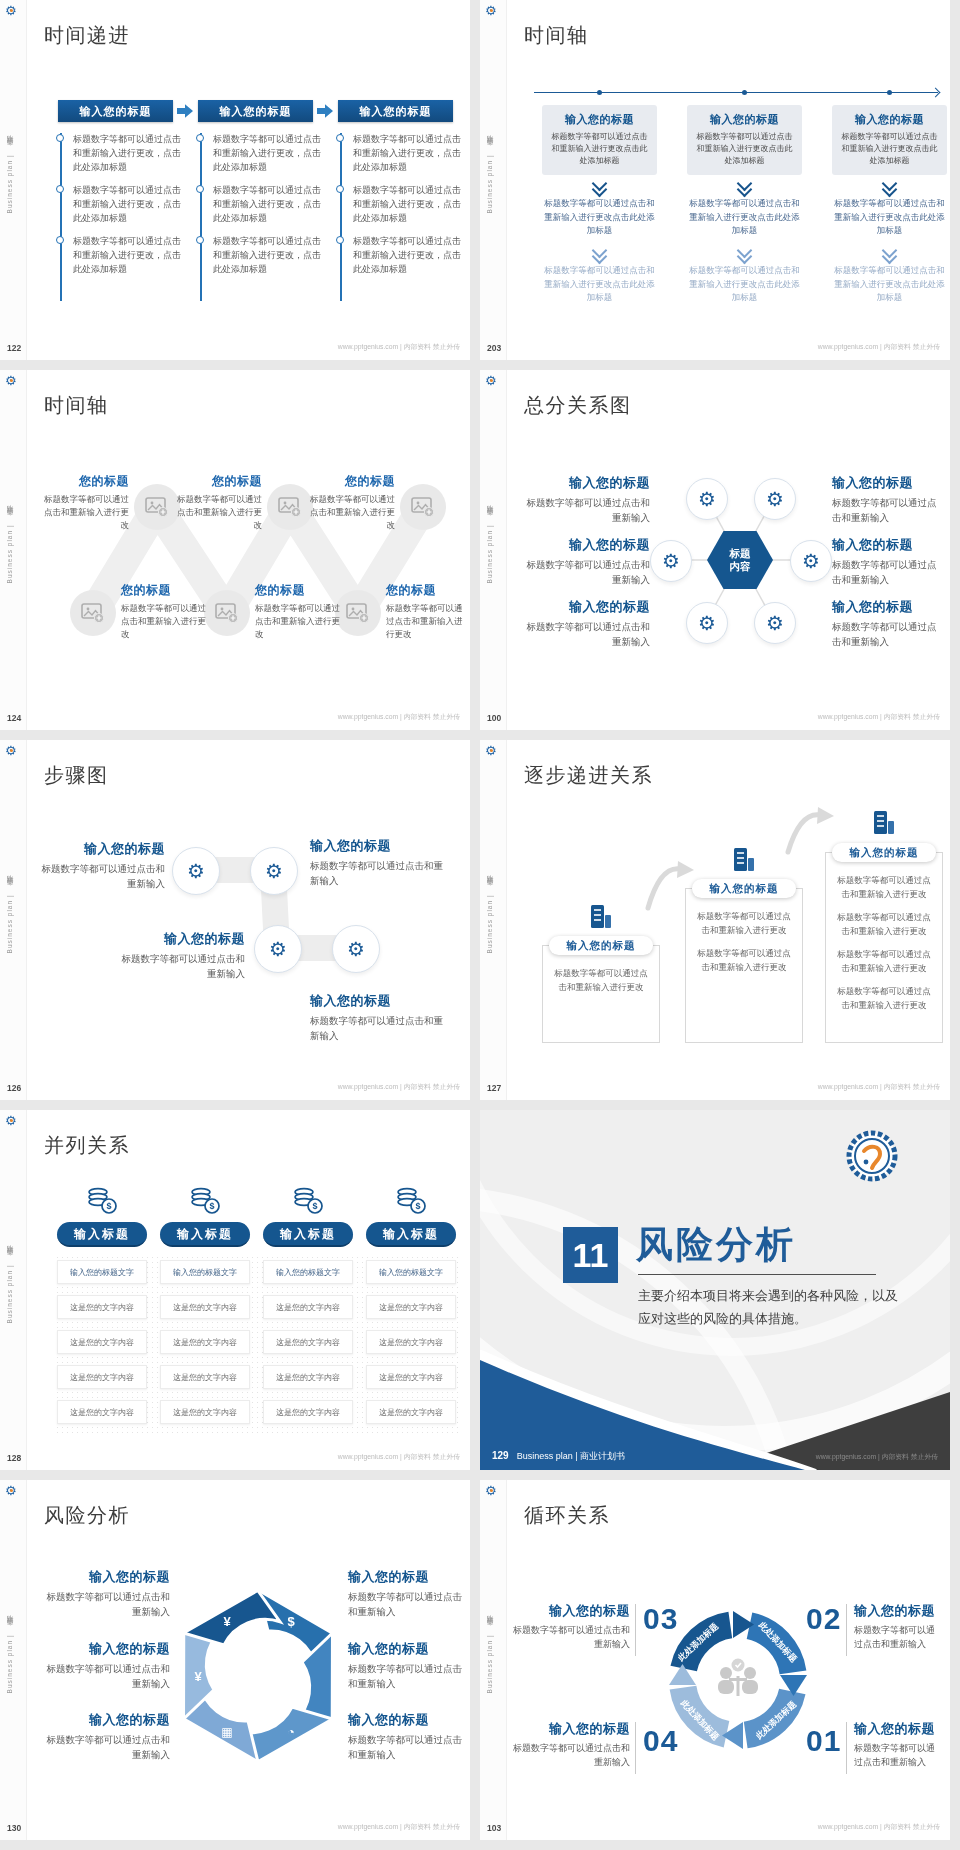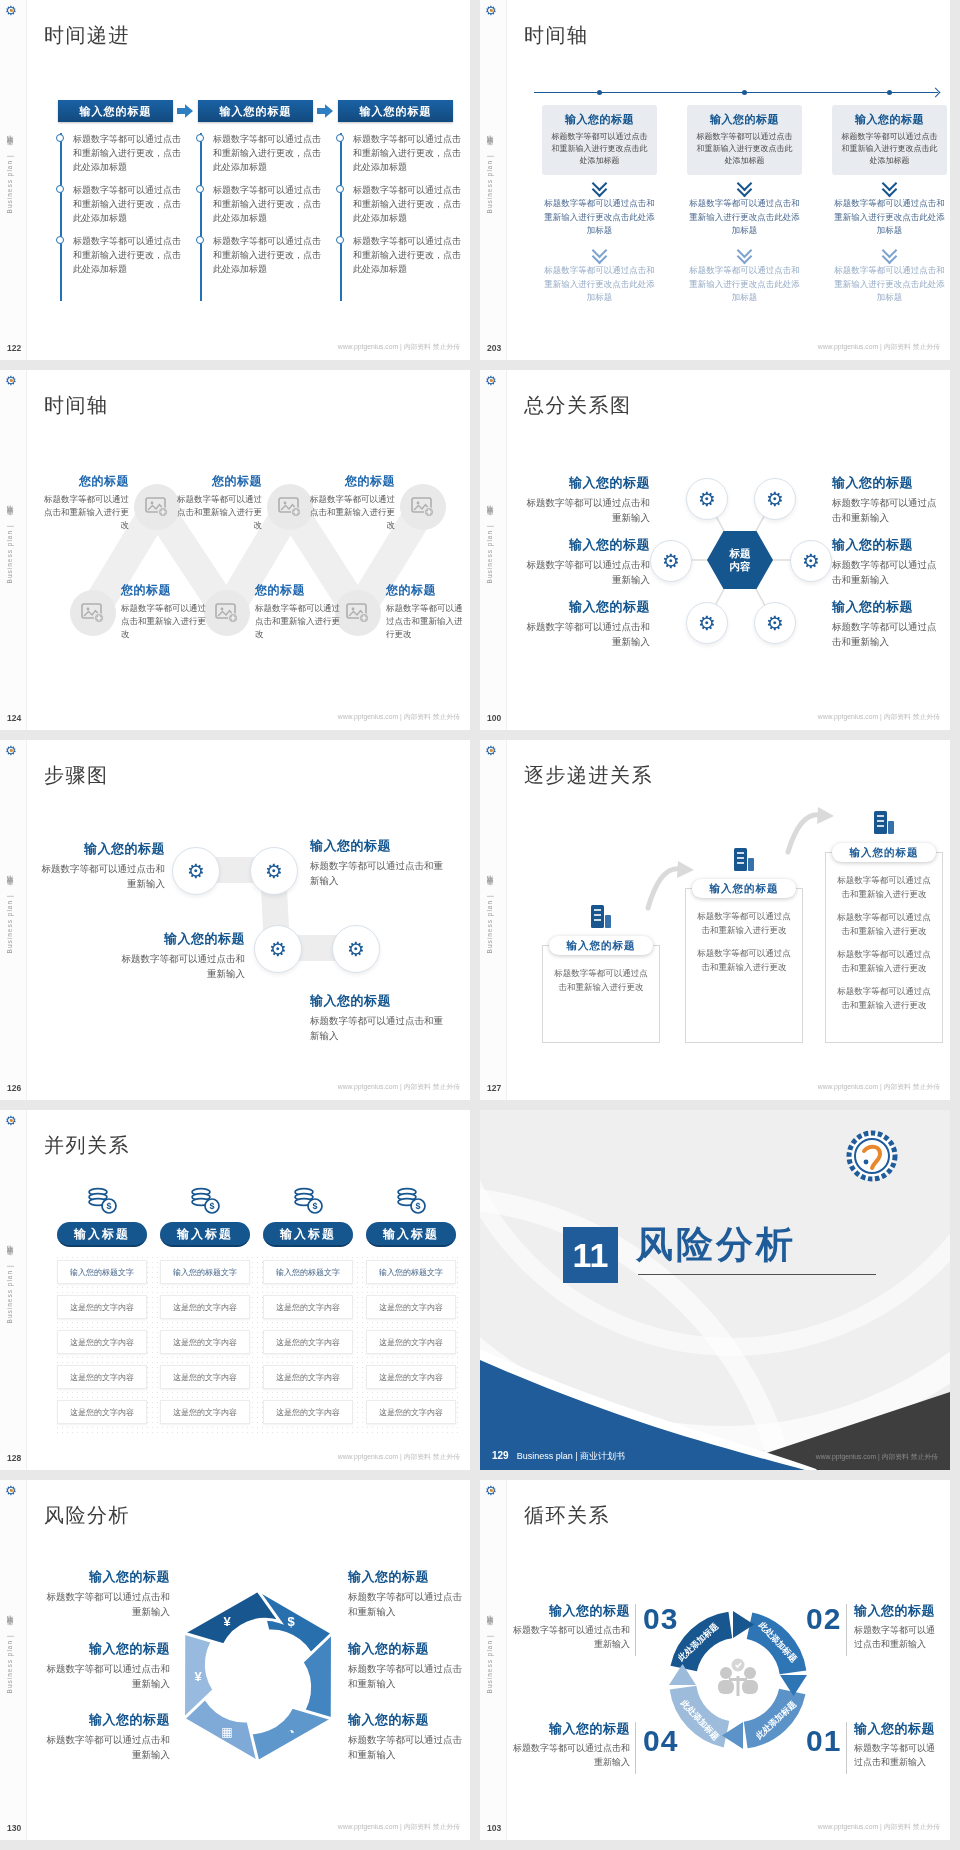--- a/index.html
+++ b/index.html
@@ -516,20 +516,24 @@
   <svg width="56" height="56" style="position:absolute;right:50px;top:18px;">
     <circle cx="28" cy="28" r="23" fill="#fff" stroke="#1f5c99" stroke-width="5" stroke-dasharray="4.5 2.6"></circle>
     <circle cx="28" cy="28" r="17" fill="#fff" stroke="#1f5c99" stroke-width="2"></circle>
     <path d="M20,23 C26,16 36,18 36,26 C36,32 30,34 28,40" fill="none" stroke="#e8872c" stroke-width="4" stroke-linecap="round"></path>
     <circle cx="22" cy="34" r="2.4" fill="#1f5c99"></circle>
   </svg>
 
   <div class="chsq">11</div>
   <div class="chtitle">风险分析</div>
   <div class="chline"></div>
+  <div class="chdesc">
+    <div>主要介绍本项目将来会遇到的各种风险，以及</div>
+    <div>应对这些的风险的具体措施。</div>
+  </div>
 
   <svg width="470" height="120" style="position:absolute;left:0;bottom:0;">
     <polygon points="235,120 470,42 470,120" fill="#3e3e3e"></polygon>
     <path d="M-6,2 C140,68 255,95 335,124" fill="none" stroke="#fff" stroke-width="10"></path>
     <path d="M0,10 C150,76 260,102 325,120 L0,120 Z" fill="#1f5c99"></path>
   </svg>
   <div class="f129l"><b>129</b><span>Business plan | 商业计划书</span></div>
   <div class="f129r">www.pptgenius.com | 内部资料 禁止外传</div>
 </div>
 

